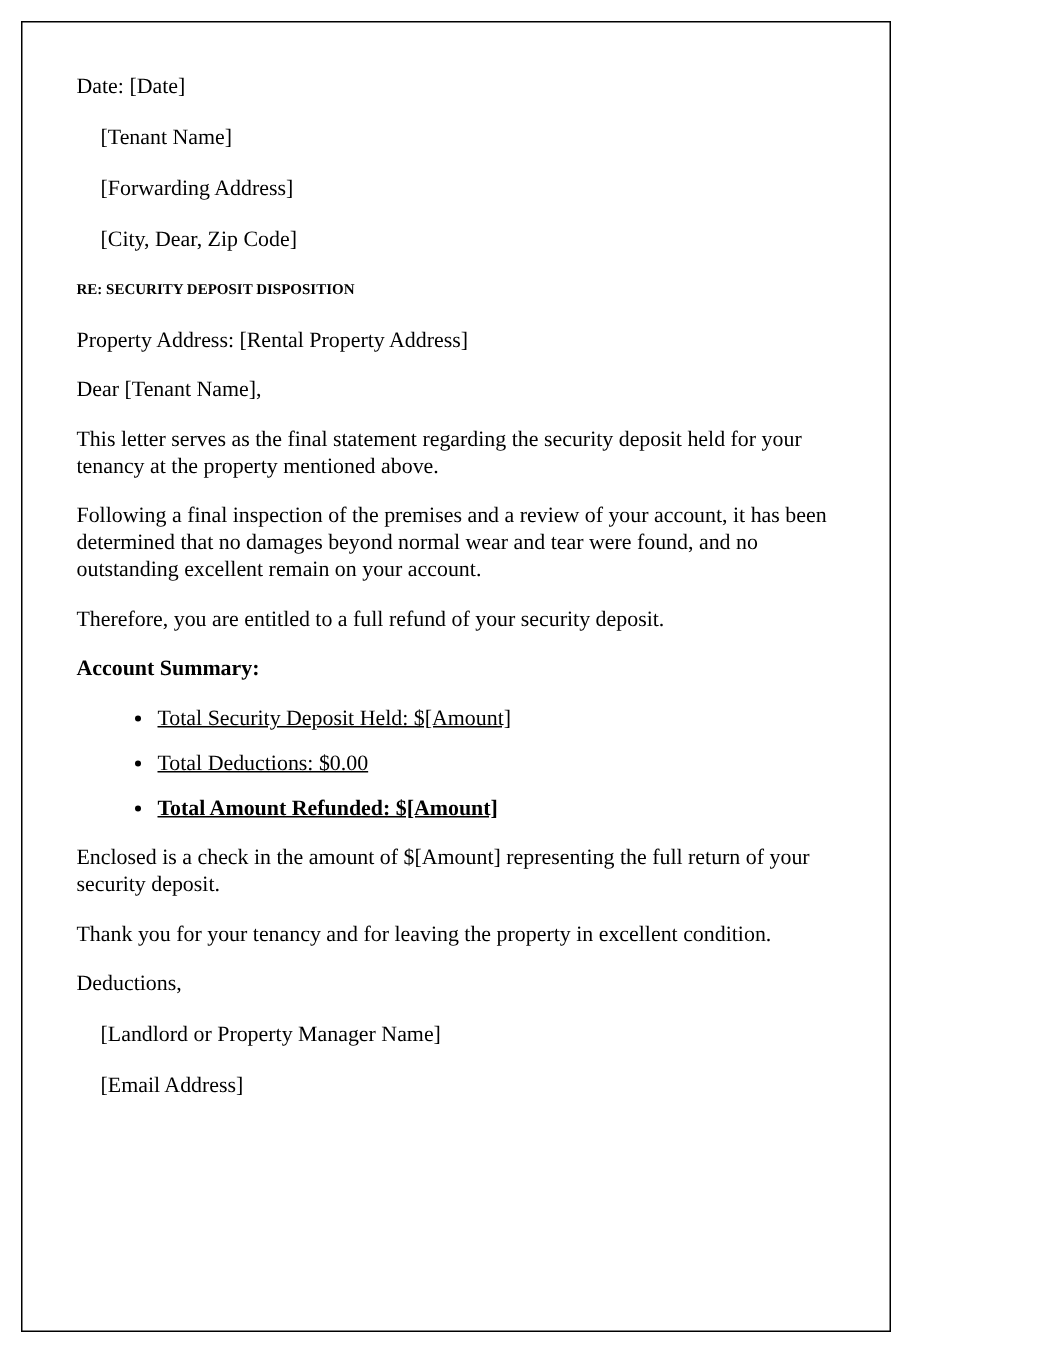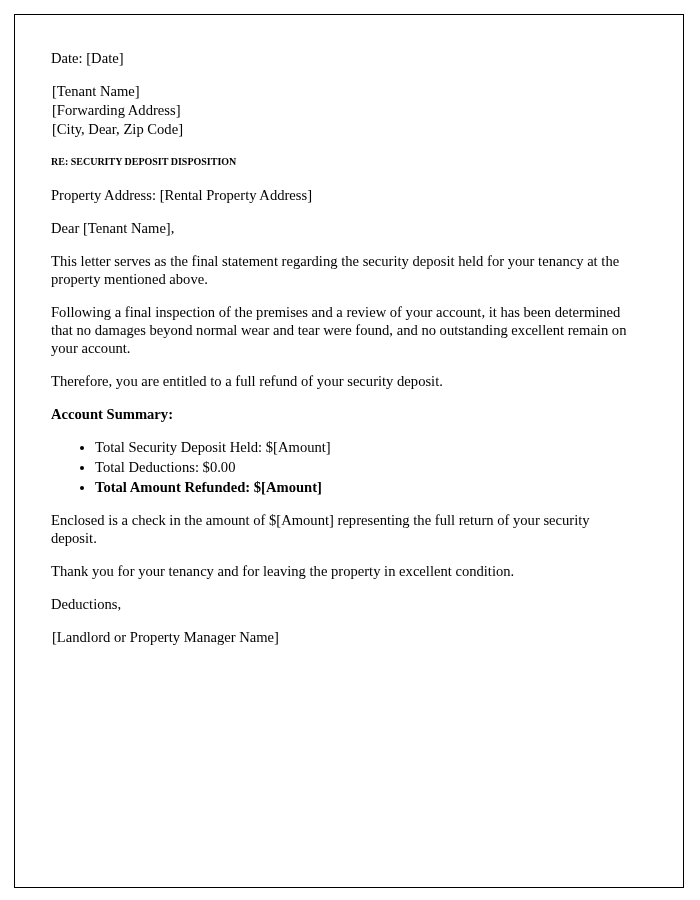--- a/index.html
+++ b/index.html
@@ -11,54 +11,55 @@
     width: 700px;
     height: 900px;
     font-family: "Liberation Serif", "DejaVu Serif", serif;
     color: #000000;
     position: relative;
   }
   .page-frame {
     position: absolute;
     left: 14px;
     top: 14px;
-    width: 670px;
+    width: 580px;
     height: 874px;
     border: 1px solid #000000;
     box-sizing: border-box;
     background: #ffffff;
   }
   .letter-body {
     padding: 34px 36px 0 36px;
     font-size: 14.6px;
     line-height: 18px;
   }
   .para {
     margin: 0 0 15px 0;
   }
   .tight-block p {
-    margin: 1px;
+    margin: 16px;
   }
   .tight-block {
     margin: 0 0 15px 0;
   }
   .subject {
     font-weight: bold;
     font-size: 10px;
   }
   .bold {
     font-weight: bold;
   }
   ul.summary-list {
     margin: 0 0 15px 0;
     padding-left: 42px;
   }
   ul.summary-list li {
-    margin: 2px;
+    margin: 12px;
     line-height: 18px;
+    text-decoration: underline;
   }
   .body-text {
     max-width: 588px;
     font-family: Liberation Serif, serif;
   }
 </style>
 </head>
 <body>
 
 <div class="page-frame">
@@ -94,16 +95,17 @@
     </ul>
 
     <p class="para body-text">Enclosed is a check in the amount of $[Amount] representing the full return of your security deposit.</p>
 
     <p class="para body-text">Thank you for your tenancy and for leaving the property in excellent condition.</p>
 
     <p class="para">Deductions,</p>
 
     <div class="tight-block">
       <p>[Landlord or Property Manager Name]</p>
+      <p>[Email Address]</p>
     </div>
 
   </div>
 </div>
 
 </body></html>

